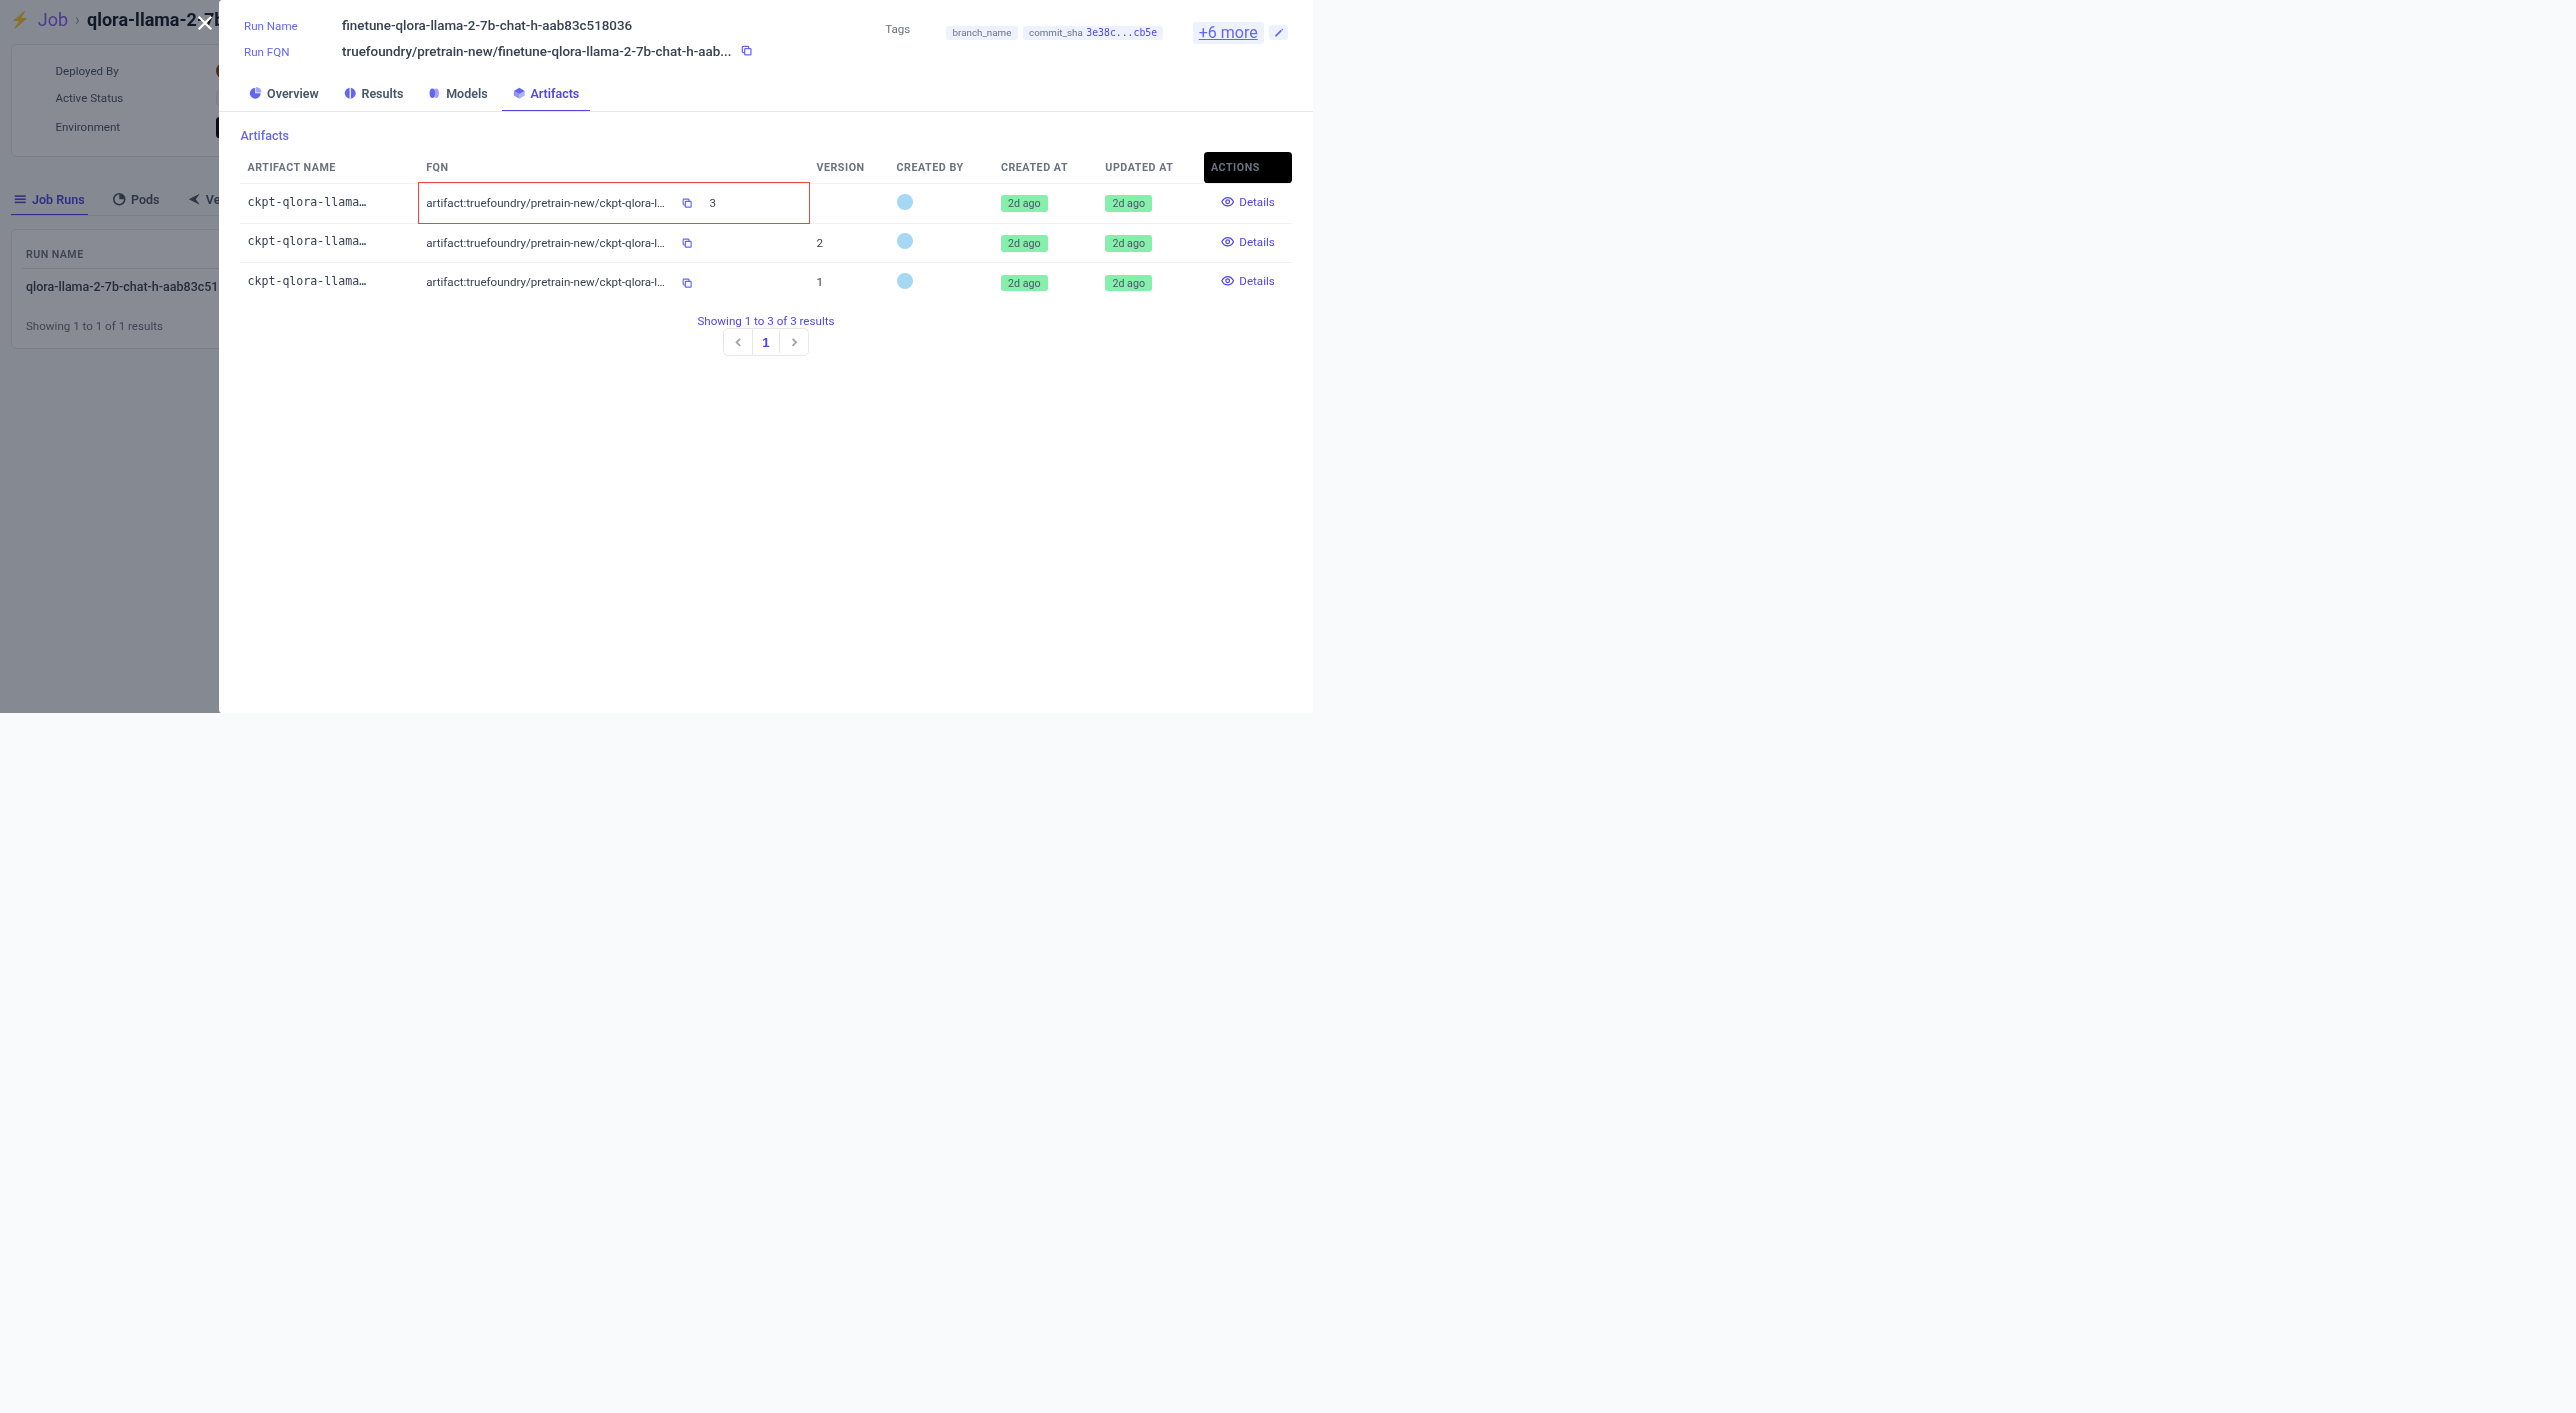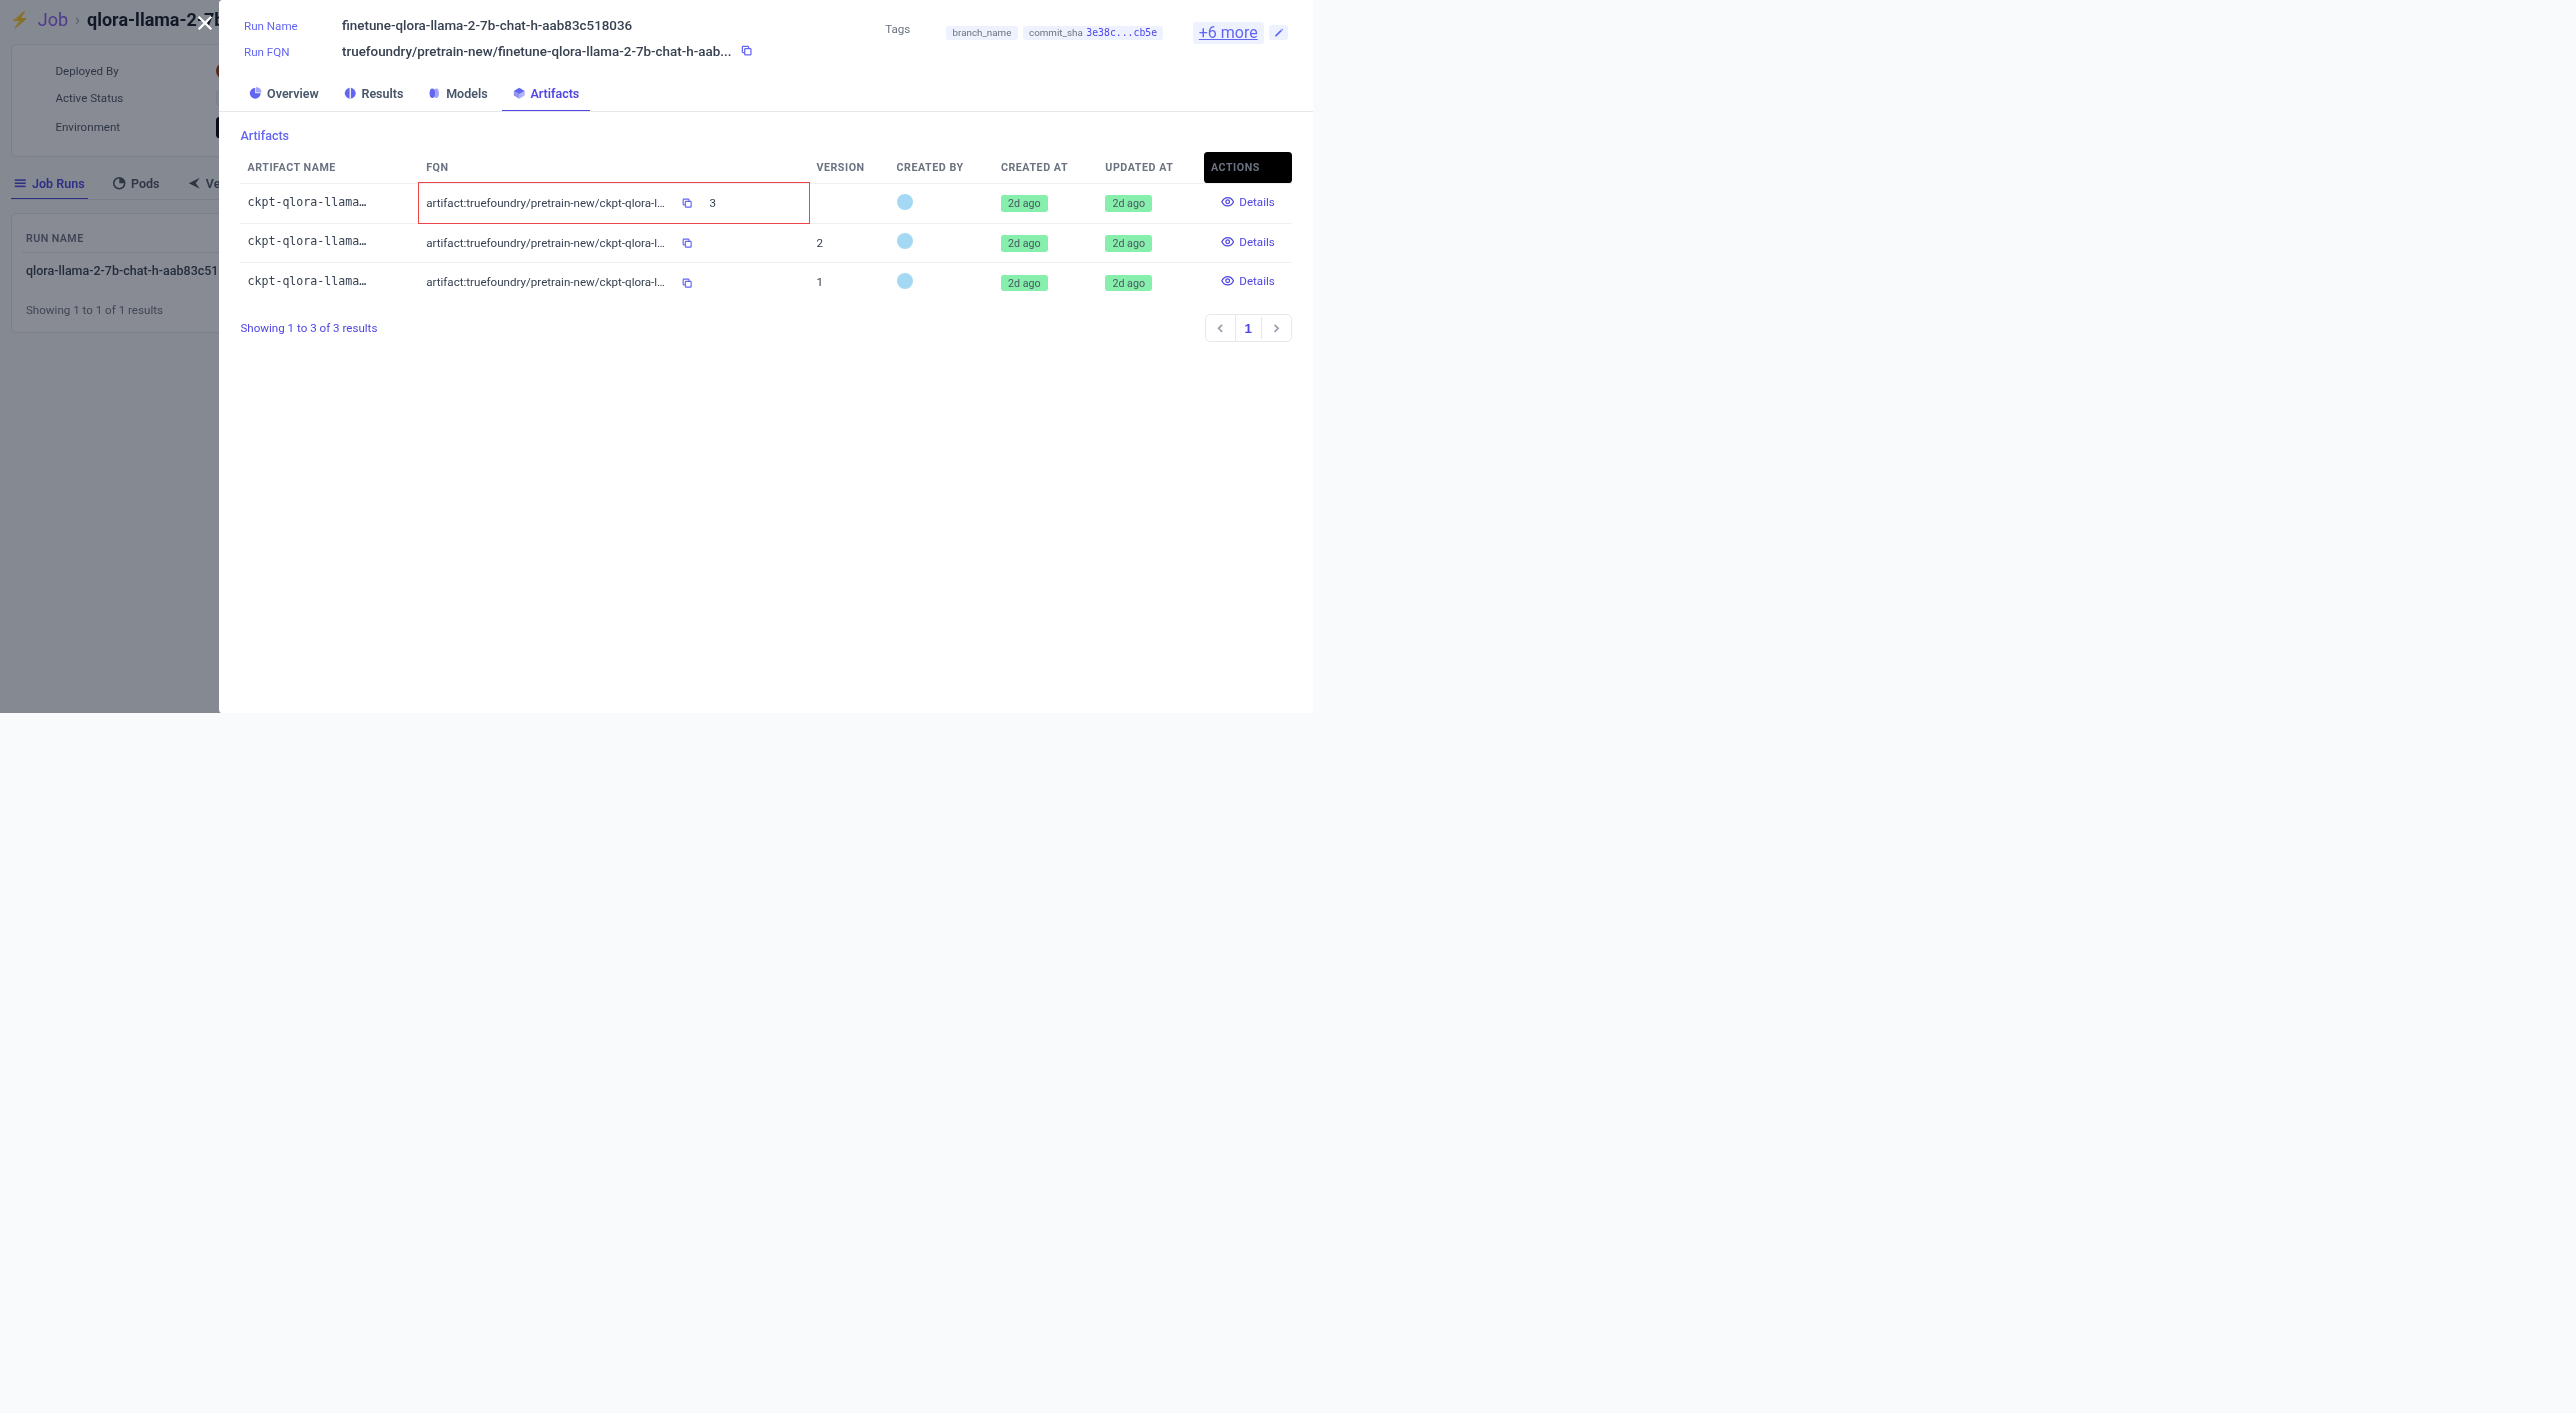--- a/index.html
+++ b/index.html
@@ -18,21 +18,21 @@
 .bg-info-label { color:#4b5563; font-size:11.6px; width: 125px; margin-left: 33px; }
 .deployed-area { display:flex; align-items:center; gap:5.3px; }
 .avatar-a { width:16px; height:16px; border-radius:50%; background:#92400e; color:#fff; font-size:9.8px; display:flex;align-items:center;justify-content:center;}
 .redact { width: 46px; height: 9px; background: #d1d5db; filter: blur(0.9px); border-radius: 1.8px;}
 .pill-num { background:#f3f4f6; border:0.9px solid #e5e7eb; border-radius:3.6px; padding: 0.9px 6.2px; font-size:10.7px; font-weight:600;}
 .pill-susp { background:#fef3c7; color:#92400e; border-radius:3.6px; padding:0.9px 5.3px; font-size:10.7px; display:flex;align-items:center;gap:3.6px;}
 .pause { display:inline-block; width:7.1px;height:9px; border-left:2.7px solid #b45309; border-right:2.7px solid #b45309;}
 .pill-prod { background:#000000; color:#b91c1c; border-radius:3.6px; padding:0.9px 7.1px; font-size:16px;}
 
 .bg-tabs { display:flex; gap: 21.4px; border-bottom:0.9px solid #e5e7eb; margin-bottom: 12.5px; }
-.bg-tab { display:flex;align-items:center; gap:5.3px; padding: 7.1px 3.6px; font-weight:600; color:#4b5563; font-size:12.5px; border-bottom:1.8px solid transparent;}
+.bg-tab { display:flex;align-items:center; gap:5.3px; padding: 7.1px 3.6px; font-weight:600; color:#4b5563; font-size:12.5px; border-bottom:1.8px solid transparent;margin-top:16px;}
 .bg-tab.active { color:#4f46e5; border-bottom-color:#4f46e5;}
 .bg-tab-icon { width:12.5px; height:12.5px; }
 
 .bg-table { background:#fff; border:0.9px solid #e5e7eb; border-radius:5.3px; padding:10.7px; }
 .bg-th { color:#6b7280; font-size:10.7px; font-weight:600; letter-spacing:0.04em; padding: 7.1px 3.6px;}
 .bg-td { font-size:12.5px; color:#374151; padding: 10.7px 3.6px; border-top:0.9px solid #e5e7eb; font-weight:500;}
 .bg-footnote { color:#6b7280; font-size:11.6px; margin-top:10.7px; padding:3.6px;}
 
 
 .overlay { position:absolute; inset:0; background: rgba(17,24,39,0.5); }
@@ -73,21 +73,21 @@
 .atable td.mono { font-family: ui-monospace, monospace; white-space:nowrap; }
 .cell-fqn { display:flex; align-items:center; gap:5.3px; }
 .fqn-text { max-width: 241px; overflow:hidden; text-overflow: ellipsis; white-space:nowrap; }
 .name-text { max-width: 125px; overflow:hidden; text-overflow: ellipsis; white-space:nowrap; display:inline-block;}
 .hl-row .hl-cell { outline: 1.8px solid #ef4444; outline-offset: -0.9px; }
 .avatar-sm { width:16px; height:16px; border-radius:50%; background:#a5d8f3; display:inline-block;}
 .ago-chip { background:#86efac; color:#4b5563; font-size:10.7px; padding:1.8px 7.1px; border-radius:2.7px; }
 .details-btn { display:inline-flex; align-items:center; gap:5.3px; color:#4f46e5; font-size:11.6px; cursor:pointer; }
 .eye { display:inline-flex; }
 
-.tfoot { display:flex; align-items:center; justify-content: space-between; margin-top: 12.5px; }
+.tfoot { display:flex; align-items:center; justify-content: space-between; margin-top: 12.5px; flex-direction: column; }
 .results-text { color:#4f46e5; font-size:11.6px; }
 .pager { display:flex; align-items:center; border:0.9px solid #e5e7eb; border-radius:5.3px; overflow:hidden;}
 .pager button { background:#fff; border:none; padding: 5.3px 9px; color:#9ca3af; cursor:pointer; border-left:0.9px solid #e5e7eb;}
 .pager button:first-child{border-left:none;}
 .pager .pnum { color:#4f46e5; font-weight:600; }
 
 svg { display:block; }
 </style>
 </head>
 <body>

